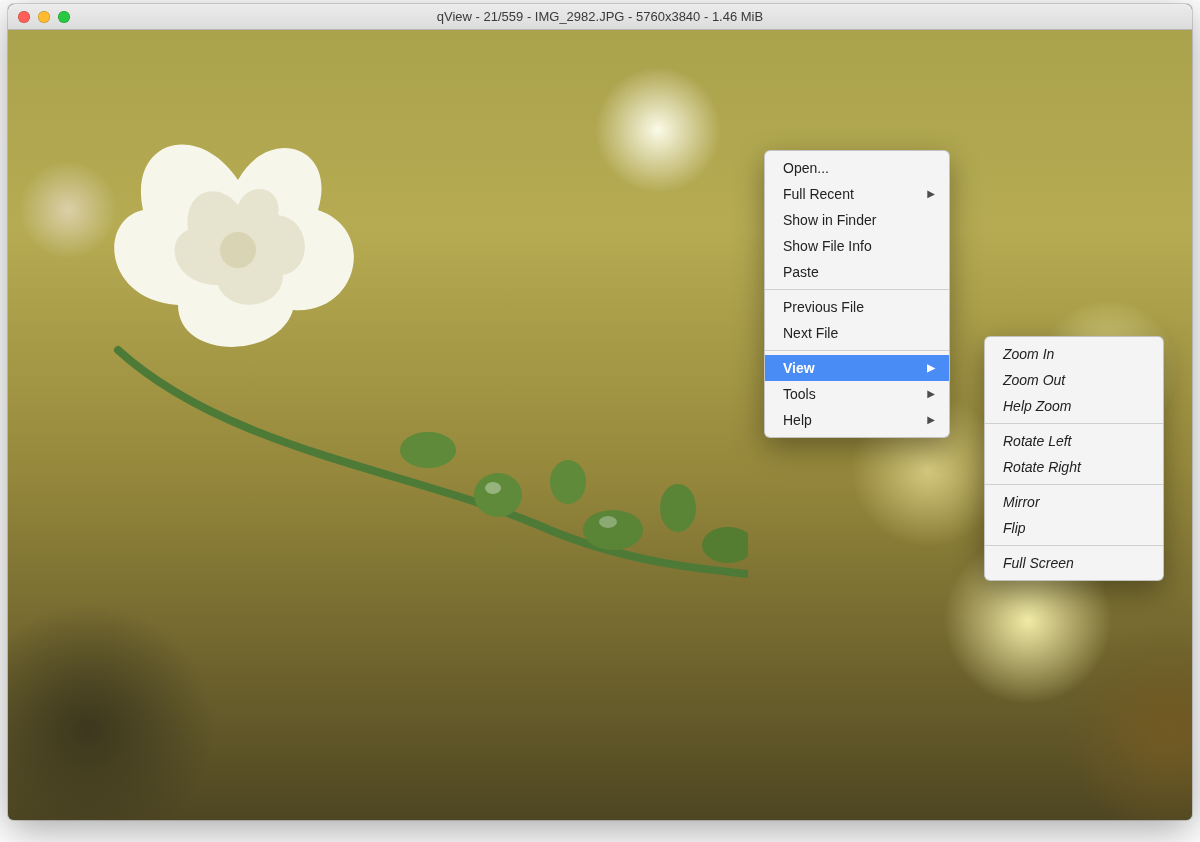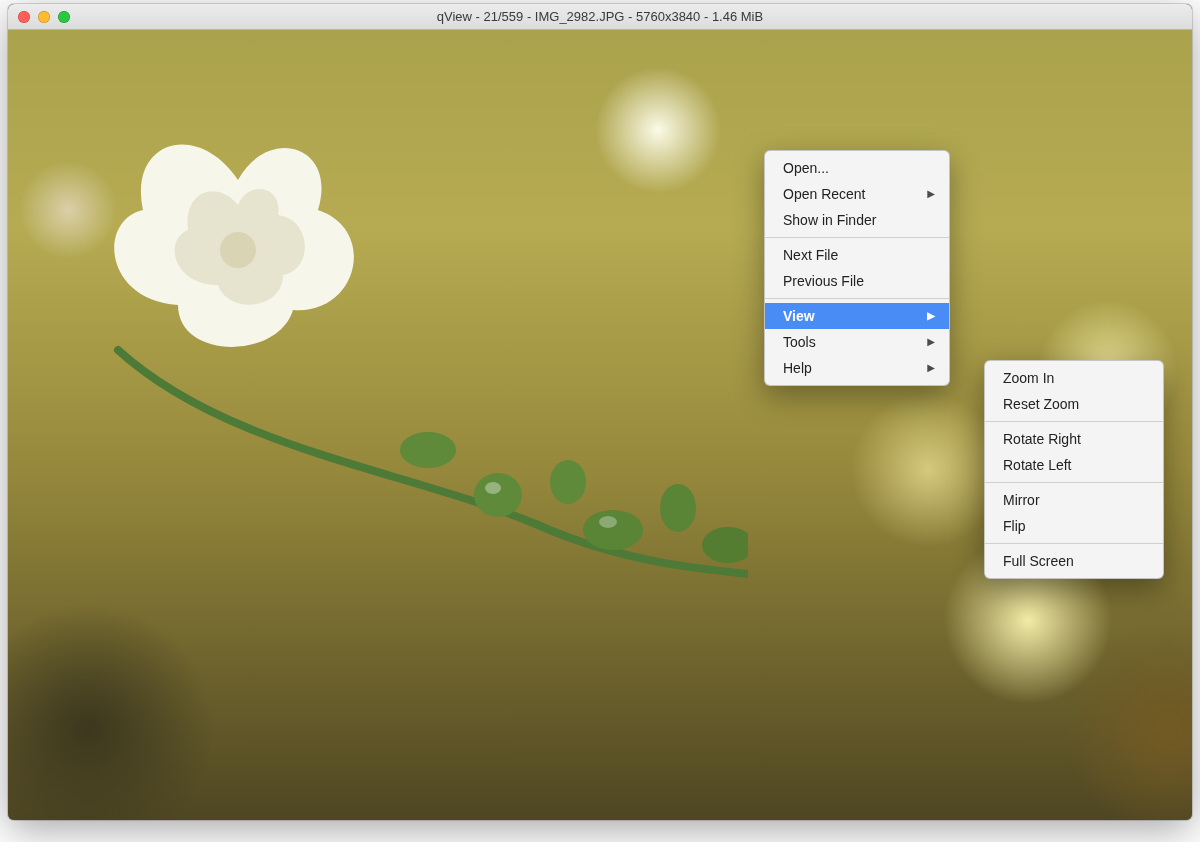--- a/index.html
+++ b/index.html
@@ -108,21 +108,21 @@
     .ctx-menu .sep {
       height:1px; background:#d0d0d0;
       margin:4px 0;
     }
     .ctx-menu .arrow {
       font-size:10px; color:#4b4b4b;
       margin-left:20px;
     }
 
     .menu-main { left:756px; top:120px; }
-    .menu-sub  { left:976px; top:330px; min-width:180px; }
+    .menu-sub  { left:976px; top:306px; min-width:180px;font-style:italic; }
   </style>
 </head>
 <body>
 
 <div class="window">
 
   <div class="titlebar">
     <div class="traffic">
       <div class="dot close"></div>
       <div class="dot min"></div>
@@ -158,32 +158,38 @@
         <path d="M150 95 C 130 70, 95 80, 100 120 C 75 130, 85 175, 130 175 C 140 205, 195 200, 195 165 C 225 160, 225 110, 190 105 C 195 75, 160 70, 150 95 Z"></path>
       </g>
       <circle cx="150" cy="140" r="18" fill="#d8d4b4"></circle>
     </svg>
 
     <div class="ctx-menu menu-main">
       <div class="item">
         <span>Open...</span>
       </div>
       <div class="item">
-        <span>Open Recent</span>
+        <span>Full Recent</span>
         <span class="arrow">▶</span>
       </div>
       <div class="item">
         <span>Show in Finder</span>
       </div>
-      <div class="sep"></div>
+      <div class="item">
+        <span>Show File Info</span>
+      </div>
+      <div class="item">
+        <span>Paste</span>
+      </div>
+      <div class="sep"></div>
+      <div class="item">
+        <span>Previous File</span>
+      </div>
       <div class="item">
         <span>Next File</span>
-      </div>
-      <div class="item">
-        <span>Previous File</span>
       </div>
       <div class="sep"></div>
       <div class="item selected">
         <span>View</span>
         <span class="arrow">▶</span>
       </div>
       <div class="item">
         <span>Tools</span>
         <span class="arrow">▶</span>
       </div>
@@ -191,28 +197,31 @@
         <span>Help</span>
         <span class="arrow">▶</span>
       </div>
     </div>
 
     <div class="ctx-menu menu-sub">
       <div class="item">
         <span>Zoom In</span>
       </div>
       <div class="item">
-        <span>Reset Zoom</span>
-      </div>
-      <div class="sep"></div>
+        <span>Zoom Out</span>
+      </div>
+      <div class="item">
+        <span>Help Zoom</span>
+      </div>
+      <div class="sep"></div>
+      <div class="item">
+        <span>Rotate Left</span>
+      </div>
       <div class="item">
         <span>Rotate Right</span>
-      </div>
-      <div class="item">
-        <span>Rotate Left</span>
       </div>
       <div class="sep"></div>
       <div class="item">
         <span>Mirror</span>
       </div>
       <div class="item">
         <span>Flip</span>
       </div>
       <div class="sep"></div>
       <div class="item">

